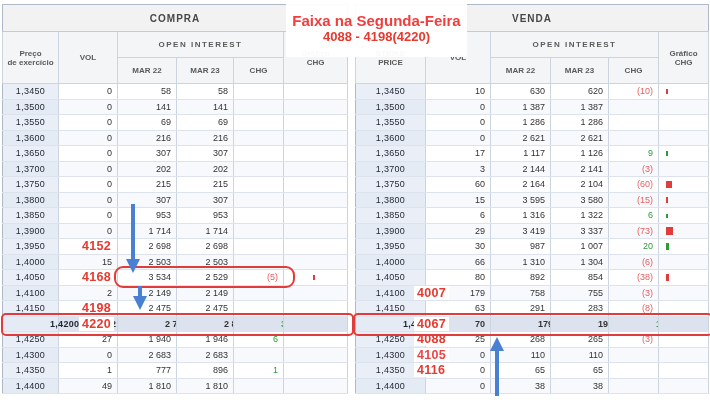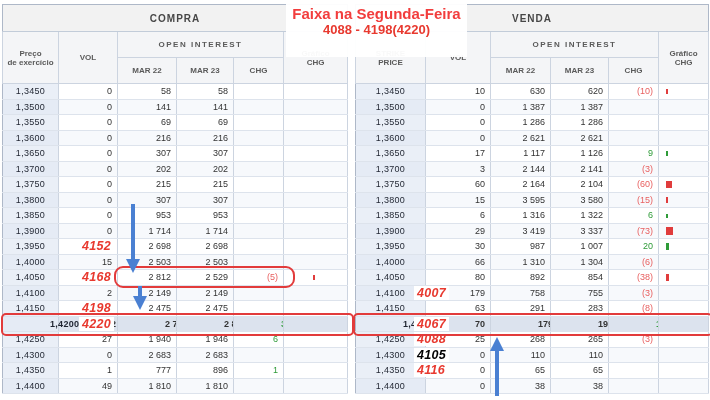--- a/index.html
+++ b/index.html
@@ -33,39 +33,39 @@
 
   td.num { text-align:right; padding-right:5px; }
   td.chg.pos { color:#2e9b38; }
   td.chg.neg { color:#e86060; }
 
   tr.hl td { background:#dce3ee !important; font-weight:700;padding-left:47px; }
   tr.hl td.strike { background:#d3dcea !important; }
 
   .annot { display:none; position:absolute; left:76px; top:50%; transform:translateY(-50%);
            background:#ffffff; color:#e8392f; font-weight:700; font-size:12.5px;
-           padding:0 3px; z-index:4; line-height:14px;font-style:italic; }
+           padding:0 3px; z-index:4; line-height:14px; }
   #t1 .annot { left:58px; }
 
   td.graf { text-align:left; }
   .bar { display:none; vertical-align:middle; }
   #t0 .bar { margin-left:29px; }
   #t1 .bar { margin-left:7px; }
 
   .redbox { position:absolute; border:2px solid #e23b3b; background:transparent;
             z-index:6; pointer-events:none; }
   #rb1 { left:114px; top:266px; width:177px; height:18px; border-radius:9px; }
   #rb2 { left:1px;   top:313px; width:349px; height:19px; border-radius:5px; }
   #rb3 { left:353px; top:313px; width:356px; height:19px; border-radius:5px; }
 
   #arrows { position:absolute; left:0; top:0; z-index:7; pointer-events:none; }
 
   #faixa { position:absolute; left:286px; top:0; width:181px; height:57px;
            background:rgba(255,255,255,0.96); z-index:8; text-align:center; }
-  #faixa .l1 { margin-top:5px; font-size:15px; font-weight:700; color:#f23d3d; }
+  #faixa .l1 { margin-top:12px; font-size:15px; font-weight:700; color:#f23d3d; }
   #faixa .l2 { font-size:13px; font-weight:700; color:#e8392f; }
 </style>
 </head>
 <body>
 
 <div id="screen">
 
   <table class="board" id="t0">
     <colgroup>
       <col style="width:56px">
@@ -190,21 +190,21 @@
       <td class="strike"><span class="sv">1,4000</span></td>
       <td class="num">15</td>
       <td class="num">2 503</td>
       <td class="num">2 503</td>
       <td class="num chg"></td>
       <td class="graf"></td>
     </tr>
         <tr>
       <td class="strike"><span class="sv">1,4050</span><span class="annot" style="display: inline-block; color: rgb(232, 57, 47);">4168</span></td>
       <td class="num">25</td>
-      <td class="num">2 812</td>
+      <td class="num">3 534</td>
       <td class="num">2 529</td>
       <td class="num chg neg">(5)</td>
       <td class="graf"><span class="bar" style="display: inline-block; width: 2px; height: 5px; background: rgb(224, 60, 60);"></span></td>
     </tr>
         <tr>
       <td class="strike"><span class="sv">1,4100</span></td>
       <td class="num">2</td>
       <td class="num">2 149</td>
       <td class="num">2 149</td>
       <td class="num chg"></td>
@@ -423,21 +423,21 @@
     </tr>
         <tr>
       <td class="strike"><span class="sv">1,4250</span><span class="annot" style="display: inline-block; color: rgb(232, 57, 47);">4088</span></td>
       <td class="num">25</td>
       <td class="num">268</td>
       <td class="num">265</td>
       <td class="num chg neg">(3)</td>
       <td class="graf"></td>
     </tr>
         <tr>
-      <td class="strike"><span class="sv">1,4300</span><span class="annot" style="display: inline-block; color: #000000;">4105</span></td>
+      <td class="strike"><span class="sv">1,4300</span><span class="annot" style="display: inline-block; color: #ef4444;">4105</span></td>
       <td class="num">0</td>
       <td class="num">110</td>
       <td class="num">110</td>
       <td class="num chg"></td>
       <td class="graf"></td>
     </tr>
         <tr>
       <td class="strike"><span class="sv">1,4350</span><span class="annot" style="display: inline-block; color: rgb(232, 57, 47);">4116</span></td>
       <td class="num">0</td>
       <td class="num">65</td>

